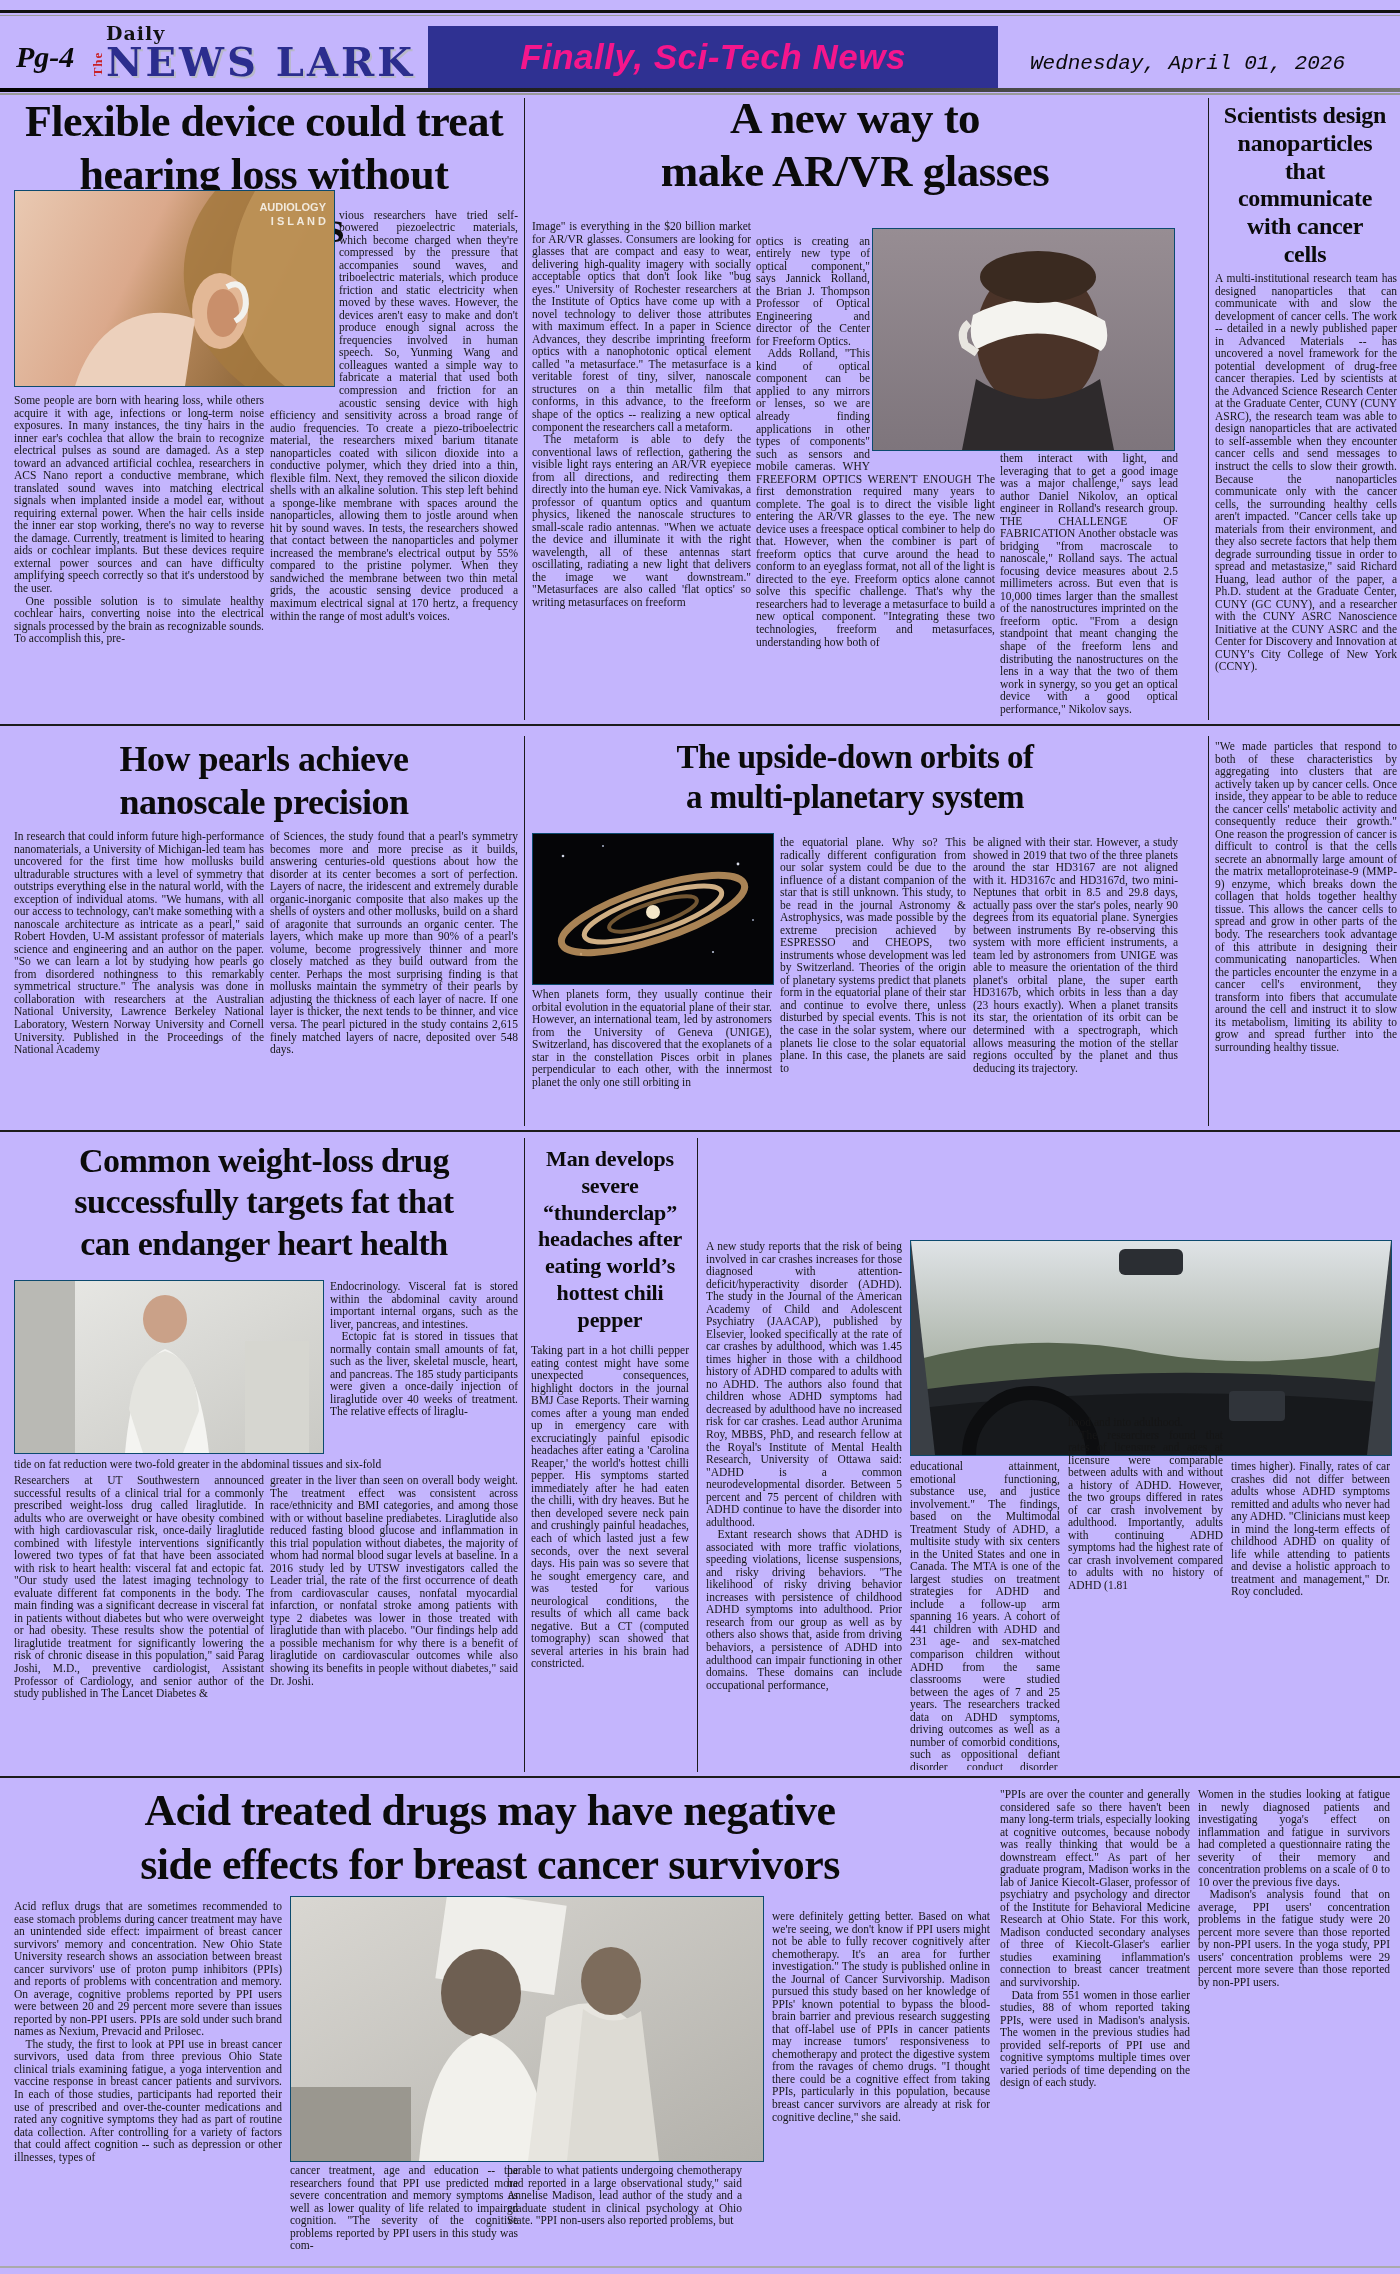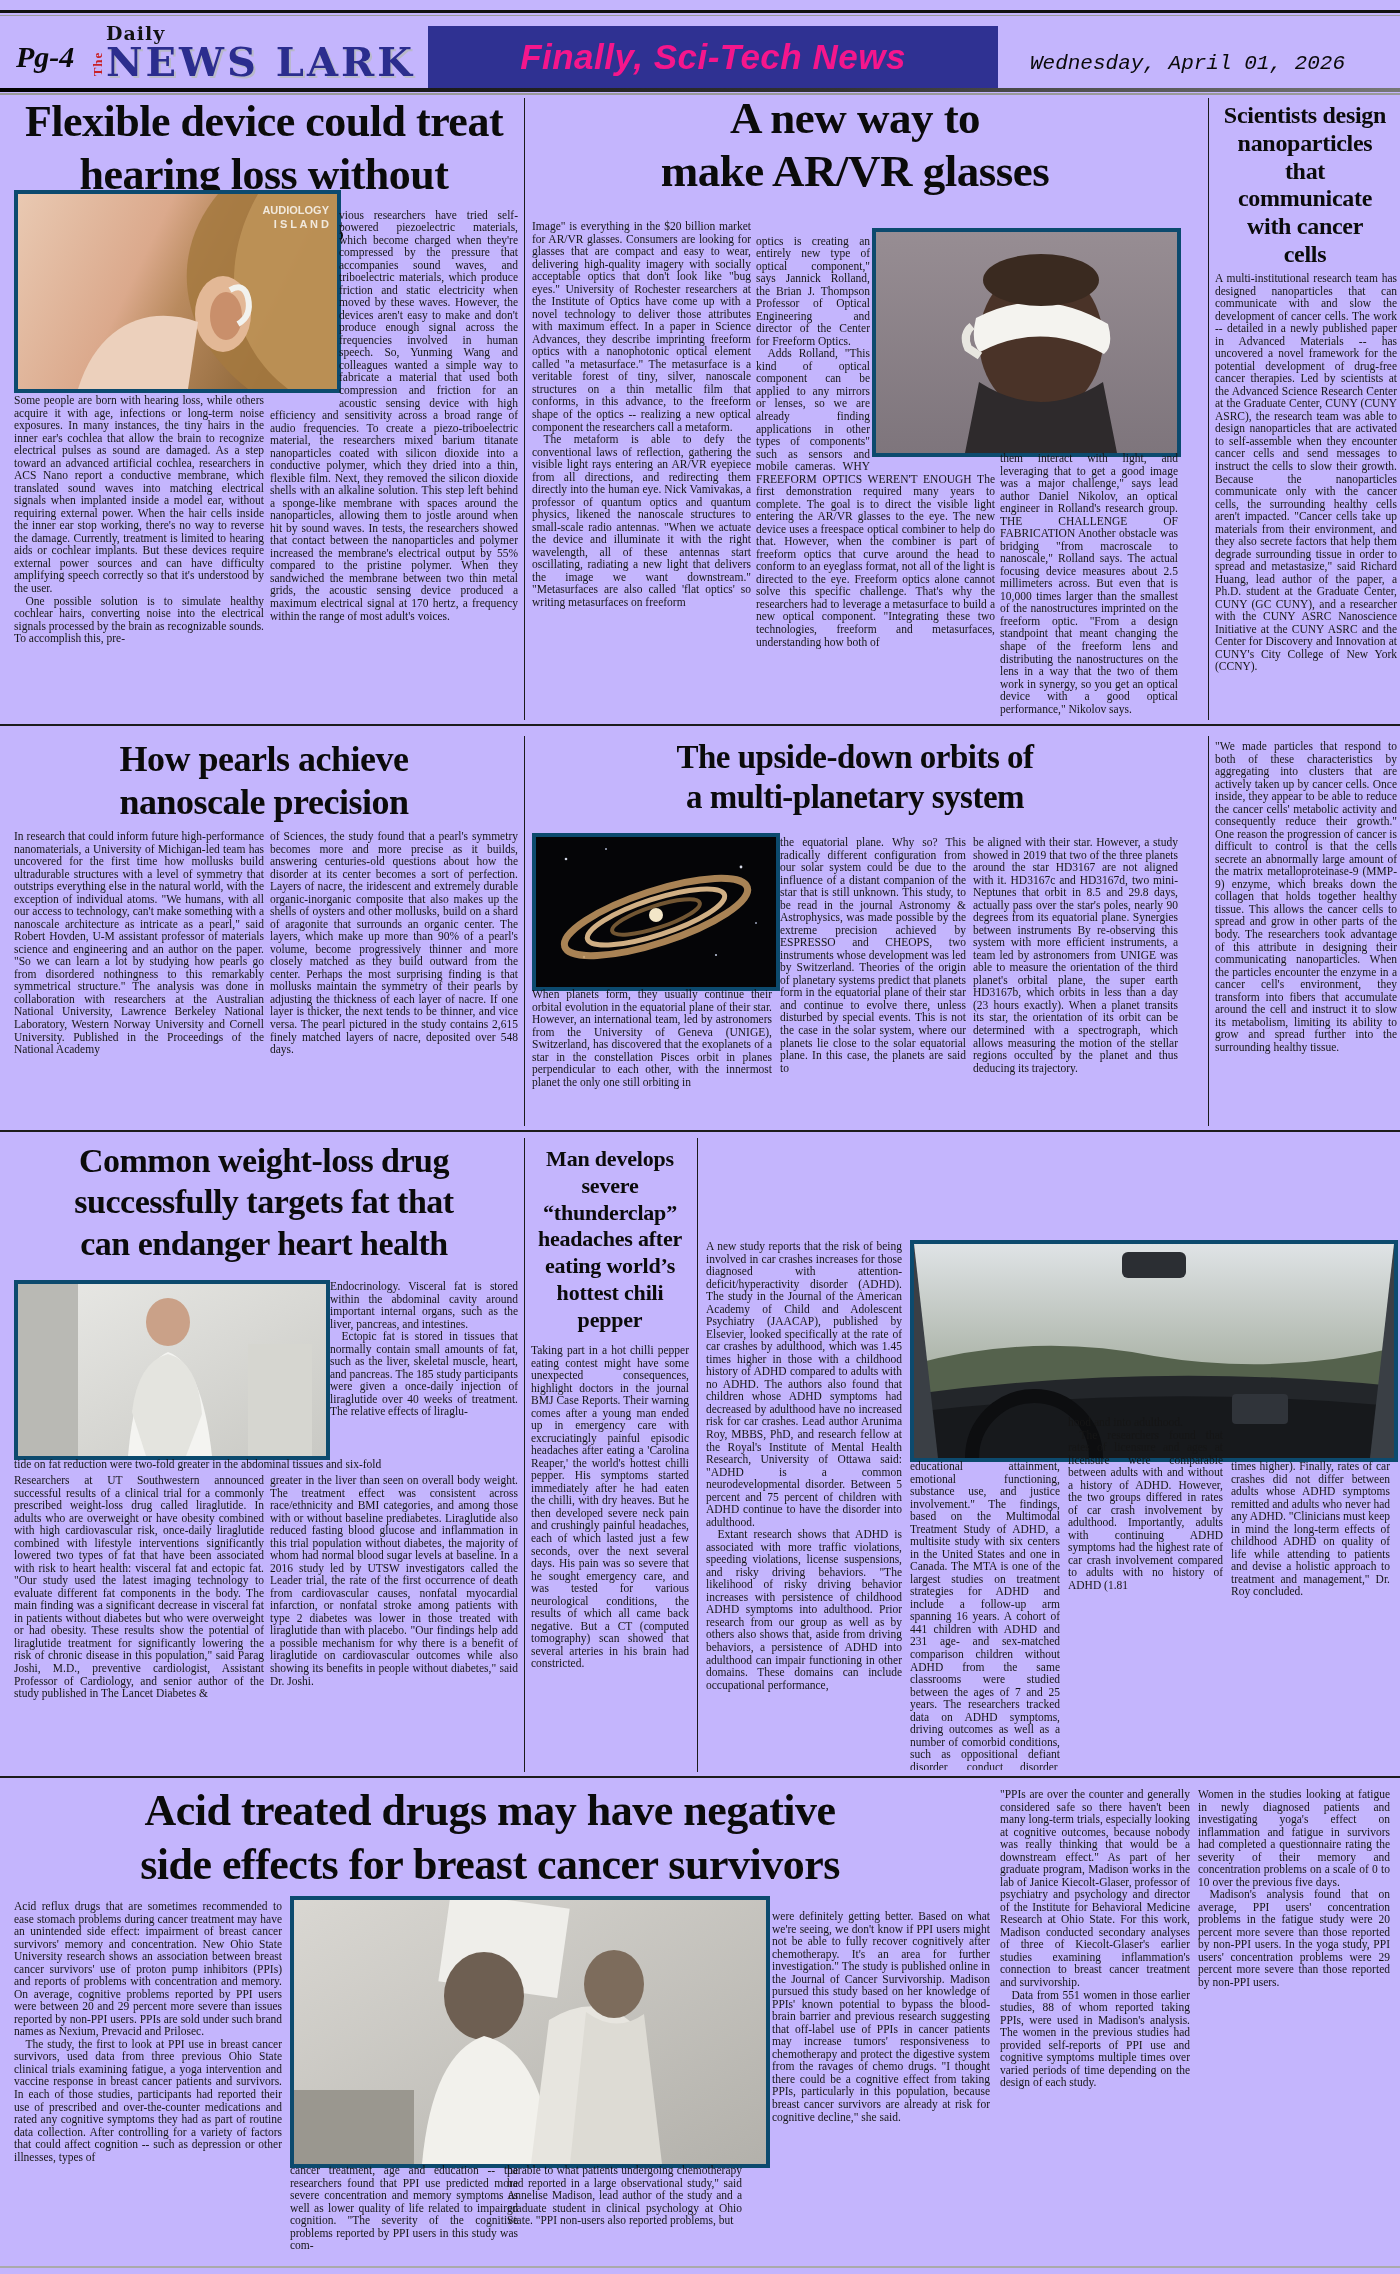--- a/index.html
+++ b/index.html
@@ -4,21 +4,21 @@
 <style>
   html,body{margin:0;padding:0;background:#e8e8e8;}
   .page{position:relative;width:1400px;height:2274px;background:#c4b5fd;margin:0 auto;
         font-family:"Liberation Serif", serif;overflow:hidden;}
   .h{position:absolute;font-weight:700;text-align:center;white-space:pre-line;
      color:#0b0b0b;letter-spacing:-0.5px;font-family:"Liberation Serif", serif;}
   .t{position:absolute;font-size:11.5px;line-height:1.09;text-align:justify;color:#161616;
      white-space:pre-line;overflow:hidden;font-family:"Liberation Serif", serif;}
   .vr{position:absolute;width:1px;background:#1c1c1c;}
   .hr2{position:absolute;left:0;width:1400px;height:2px;background:#1c1c1c;}
-  .img{position:absolute;overflow:hidden;border:4px solid #0c4a6e;background:#888;}
+  .img{position:absolute;overflow:hidden;border:1px solid #0c4a6e;background:#888;}
   .img svg{display:block;}
   .spL{float:left;width:69px;height:195px;}
   .spR{float:right;width:125px;height:235px;}
   
   .toprule1{position:absolute;left:0;top:10px;width:1400px;height:3px;background:#111;}
   .toprule2{position:absolute;left:0;top:15px;width:1400px;height:1px;background:#9a9a9a;}
   .hbar1{position:absolute;left:0;top:88px;width:1400px;height:4px;background:linear-gradient(90deg,#000,#333 60%,#777);}
   .hbar2{position:absolute;left:0;top:93px;width:1400px;height:2px;background:#999;}
   .pgnum{position:absolute;left:16px;top:40px;font-weight:700;font-size:30px;color:#0a0a0a;font-style:italic;}
   .logo{position:absolute;left:92px;top:22px;width:330px;height:64px;}

